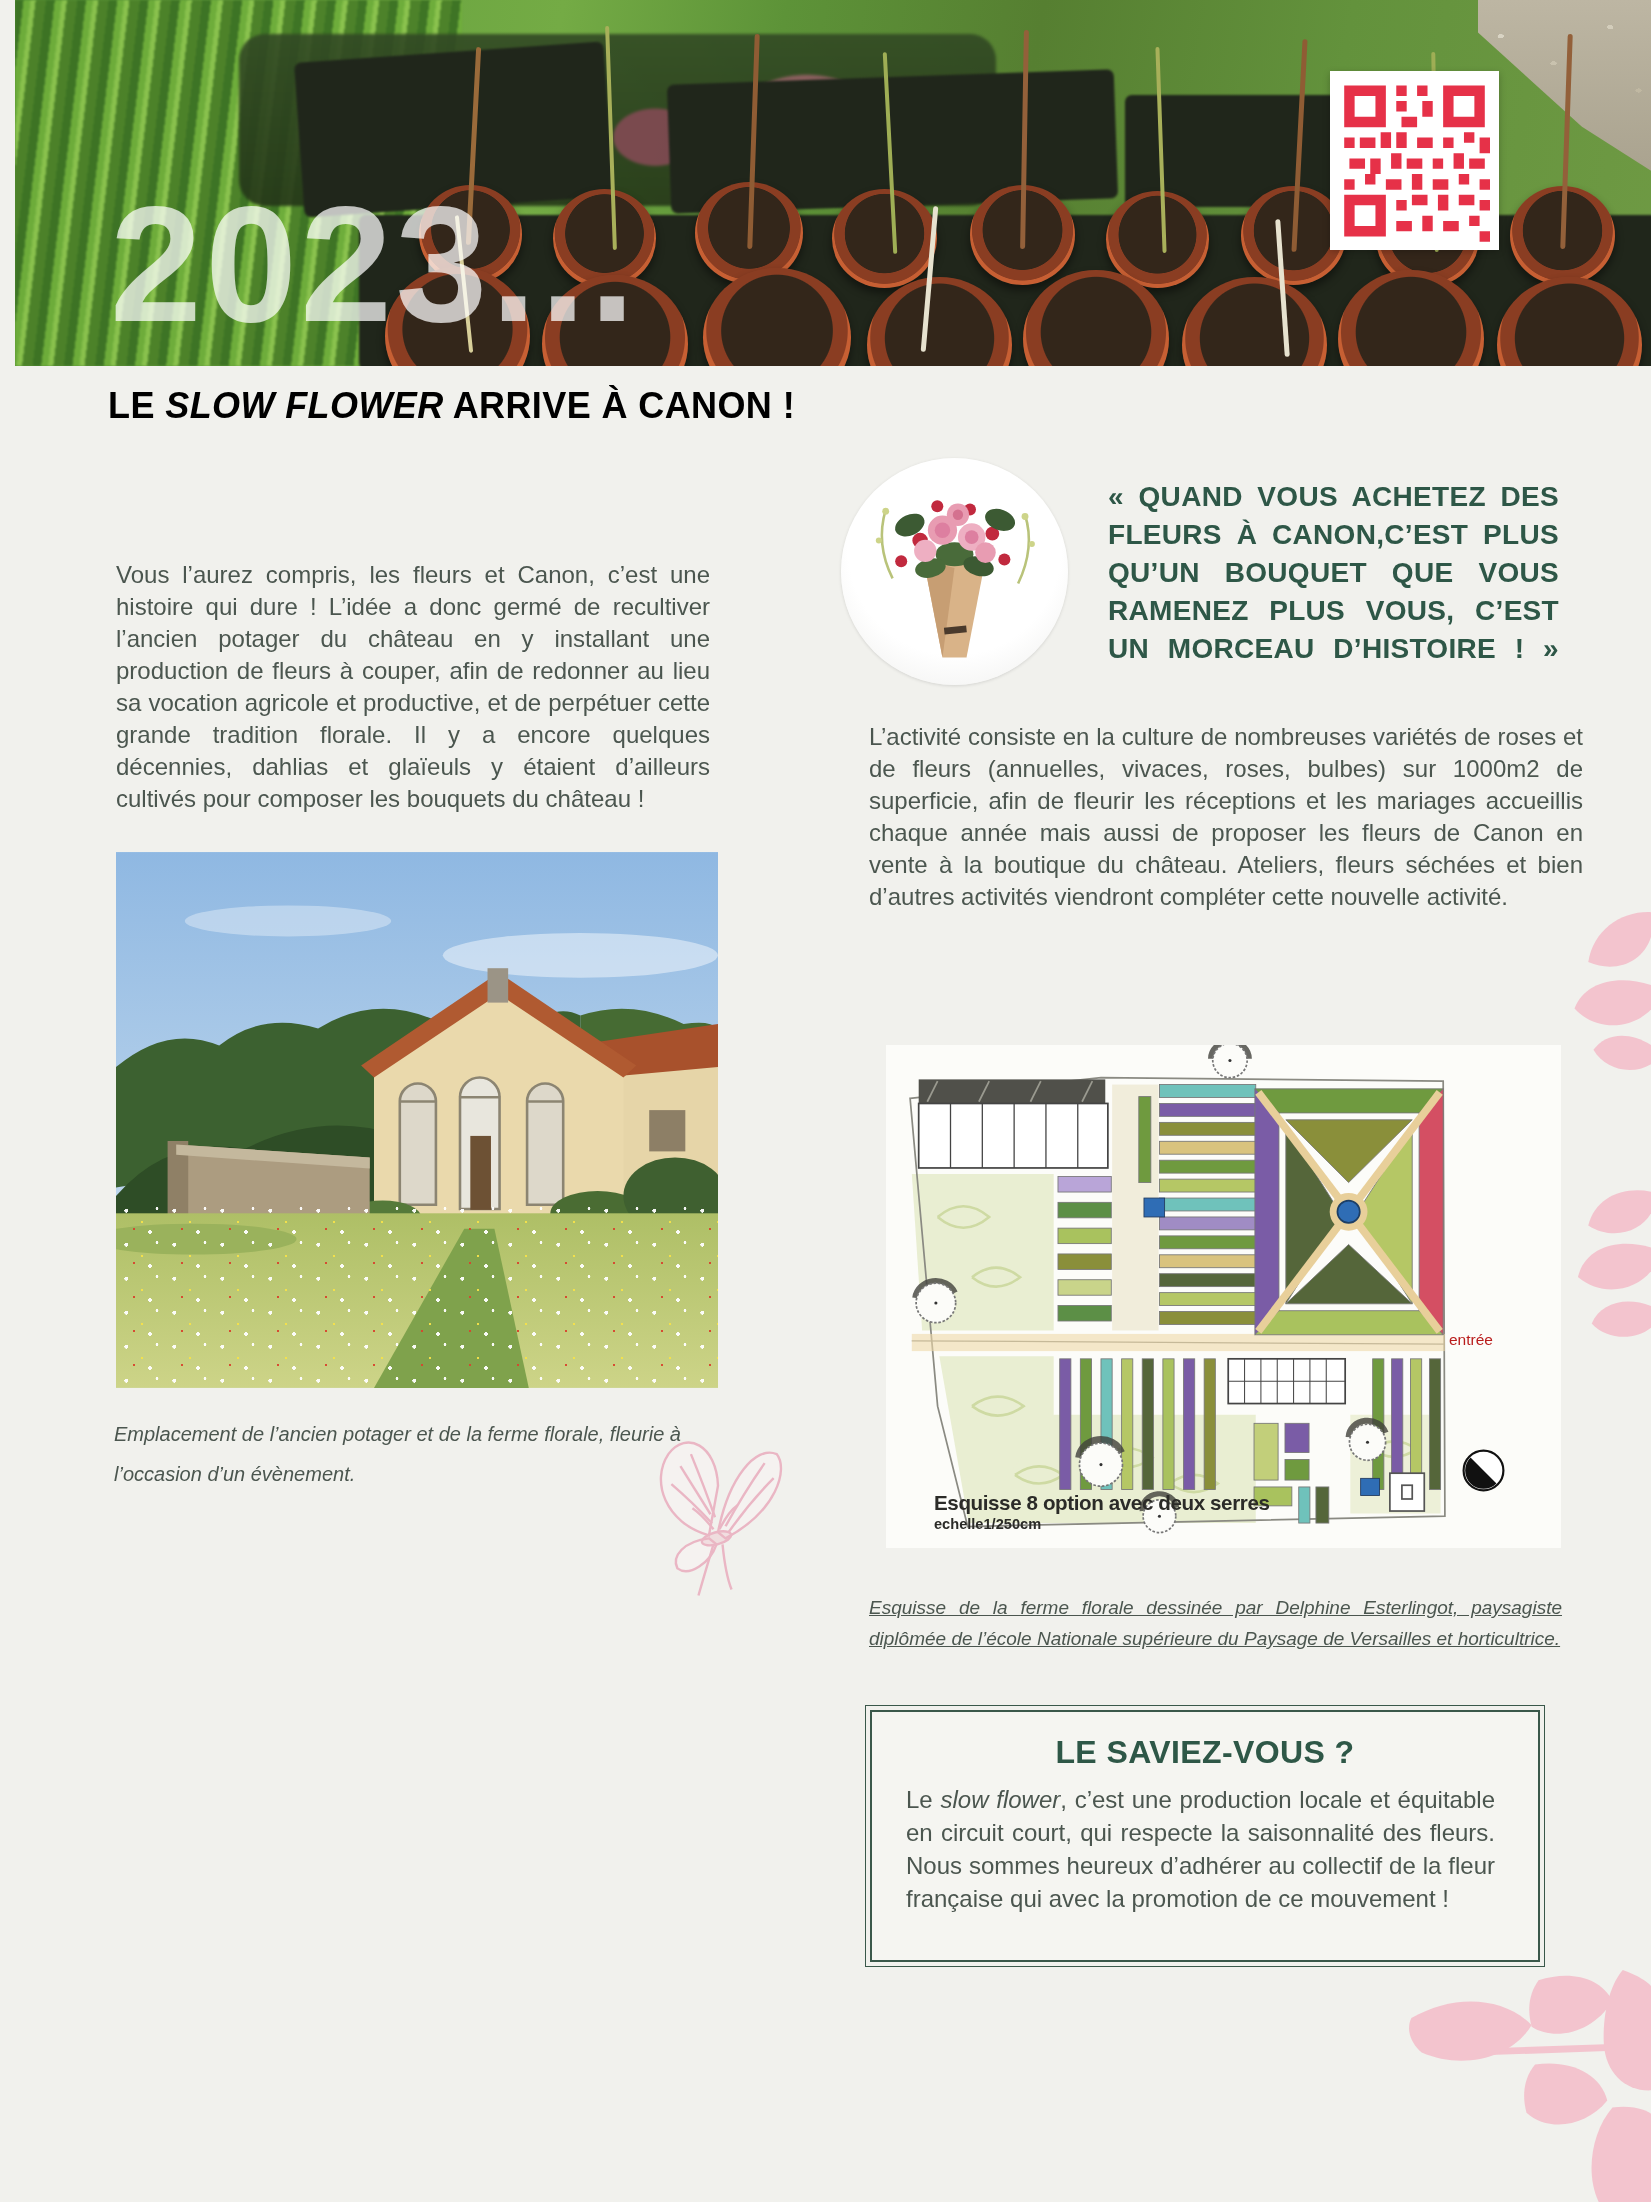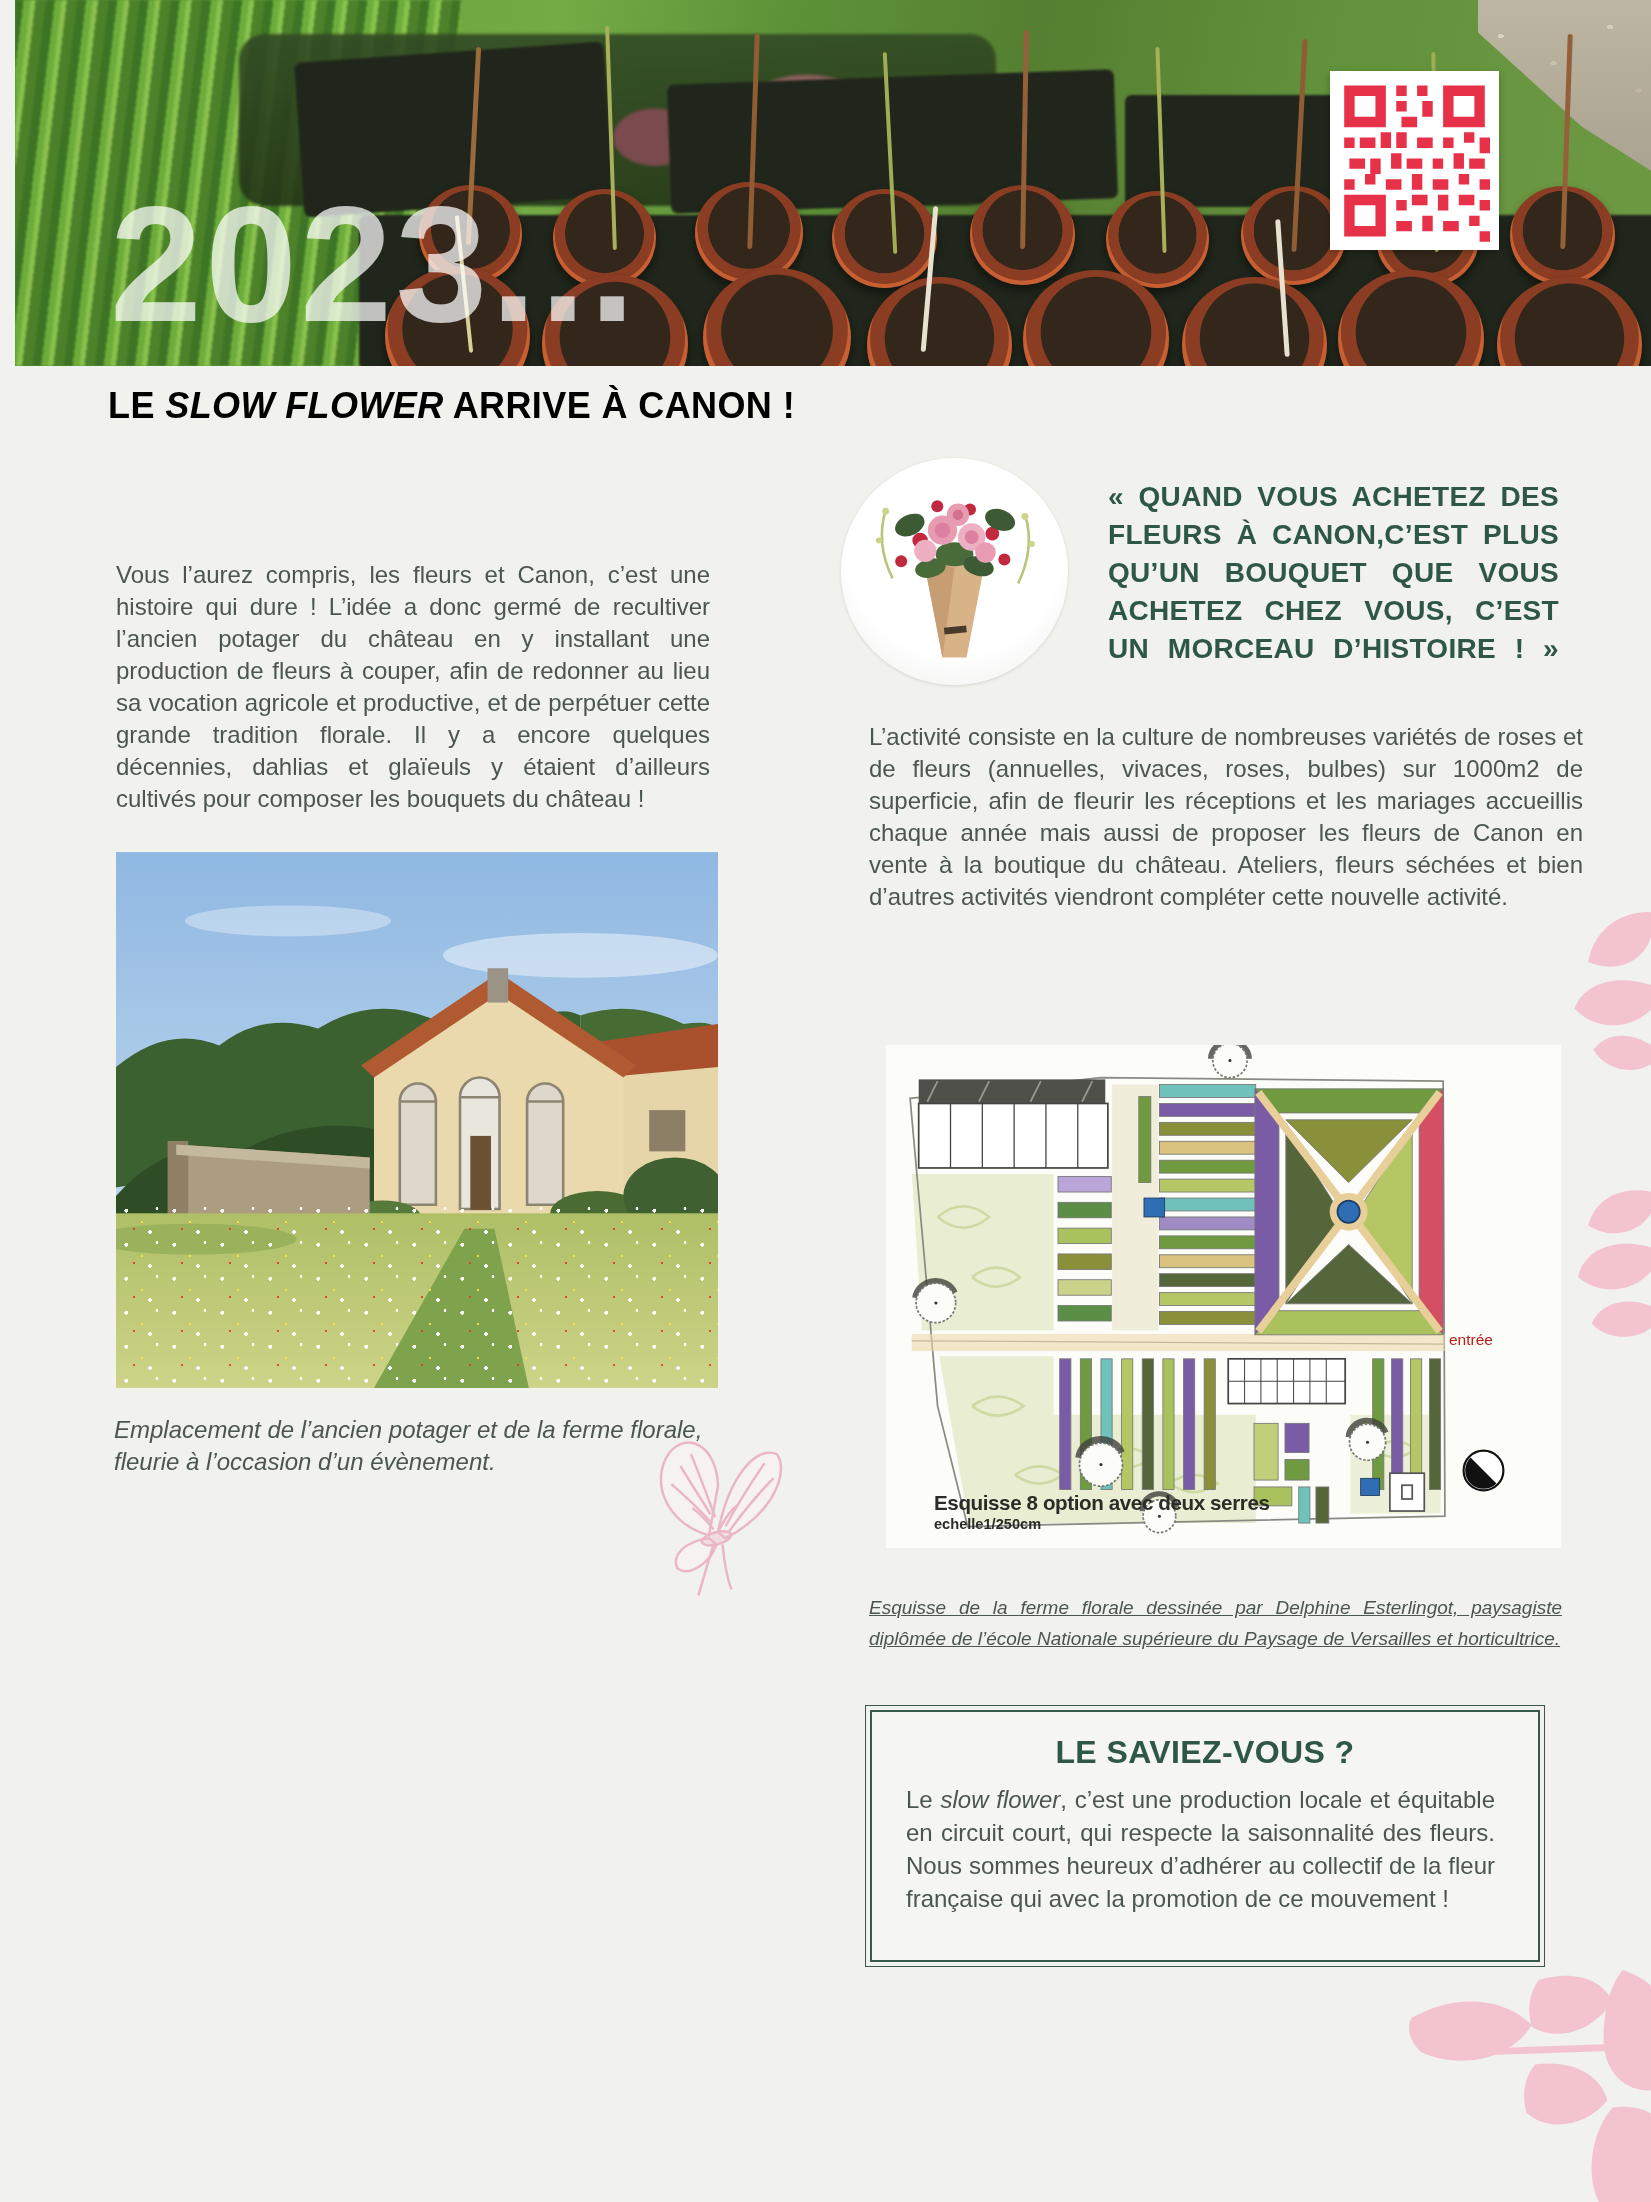--- a/index.html
+++ b/index.html
@@ -42,21 +42,21 @@
     color:rgba(255,255,255,.72);letter-spacing:3.4px;}
   .qr-box{left:1315px;top:71px;width:169px;height:179px;background:#fff;padding:8.6px;box-sizing:border-box;
     box-shadow:0 1.7px 6.9px rgba(0,0,0,.25);}
 
   
   .h1{left:108px;top:385px;font-size:36px;font-weight:bold;color:#000000;letter-spacing:0.4px;white-space:nowrap;}
   .h1 .it{font-style:italic;}
   .para{font-size:24px;line-height:32px;text-align:justify;color:#4b564f;}
   .p-left{left:116px;top:559px;width:594px;}
   .p-right{left:869px;top:721px;width:714px;}
-  .caption{font-size:24px;line-height:32px;font-style:italic;color:#4b564f;}
+  .caption{font-size:20px;line-height:40px;font-style:italic;color:#4b564f;}
   .cap-left{left:114px;top:1414px;width:602px;}
   .cap-sketch{left:869px;top:1592px;width:693px;font-size:19px;line-height:31px;text-align:justify;text-decoration:underline;}
 
   
   .bouquet{left:841px;top:458px;width:227px;height:227px;border-radius:50%;overflow:hidden;
     background:radial-gradient(circle at 50% 40%,#ffffff 0 60%,#ececea 100%);box-shadow:0 0.9px 3.4px rgba(0,0,0,.12);}
   .pullquote{left:1108px;top:478px;width:451px;font-size:28px;line-height:38px;font-weight:bold;
     color:#2e5747;text-align:justify;text-align-last:justify;letter-spacing:0.3px;}
 
   
@@ -252,21 +252,21 @@
           <circle cx="168" cy="110" r="12" fill="#e89cb2"></circle>
         <path d="M60,140 Q40,100 52,60" stroke="#b9c37a" stroke-width="3" fill="none"></path>
         <path d="M206,146 Q226,104 214,66" stroke="#b9c37a" stroke-width="3" fill="none"></path>
         <circle cx="52" cy="62" r="4" fill="#cdd489"></circle>
           <circle cx="214" cy="68" r="4" fill="#cdd489"></circle>
         <circle cx="44" cy="96" r="3.5" fill="#cdd489"></circle>
           <circle cx="222" cy="100" r="3.5" fill="#cdd489"></circle>
       </g>
     </svg>
   </div>
-  <div class="abs pullquote">« QUAND VOUS ACHETEZ DES FLEURS À CANON,C’EST PLUS QU’UN BOUQUET QUE VOUS ACHETEZ CHEZ VOUS, C’EST UN MORCEAU D’HISTOIRE ! »</div>
+  <div class="abs pullquote">« QUAND VOUS ACHETEZ DES FLEURS À CANON,C’EST PLUS QU’UN BOUQUET QUE VOUS RAMENEZ PLUS VOUS, C’EST UN MORCEAU D’HISTOIRE ! »</div>
 
   <p class="abs para p-right" style="margin:0;">L’activité consiste en la culture de nombreuses variétés de roses et de fleurs (annuelles, vivaces, roses, bulbes) sur 1000m2 de superficie, afin de fleurir les réceptions et les mariages accueillis chaque année mais aussi de proposer les fleurs de Canon en vente à la boutique du château. Ateliers, fleurs séchées et bien d’autres activités viendront compléter cette nouvelle activité.</p>
 
   <div class="abs sketch-panel">
     <svg class="abs deco" style="left:0;top:0;" width="675" height="503" viewBox="0 0 785 585" xmlns="http://www.w3.org/2000/svg">
       <rect width="785" height="585" fill="#fcfcf9"></rect>
 
       <polygon points="30,150 195,150 195,332 42,332" fill="#e9eed2"></polygon>
       <polygon points="62,362 195,362 195,556 96,556" fill="#e9eed2"></polygon>
       <polygon points="195,430 430,430 430,556 100,556" fill="#e9eed2"></polygon>

